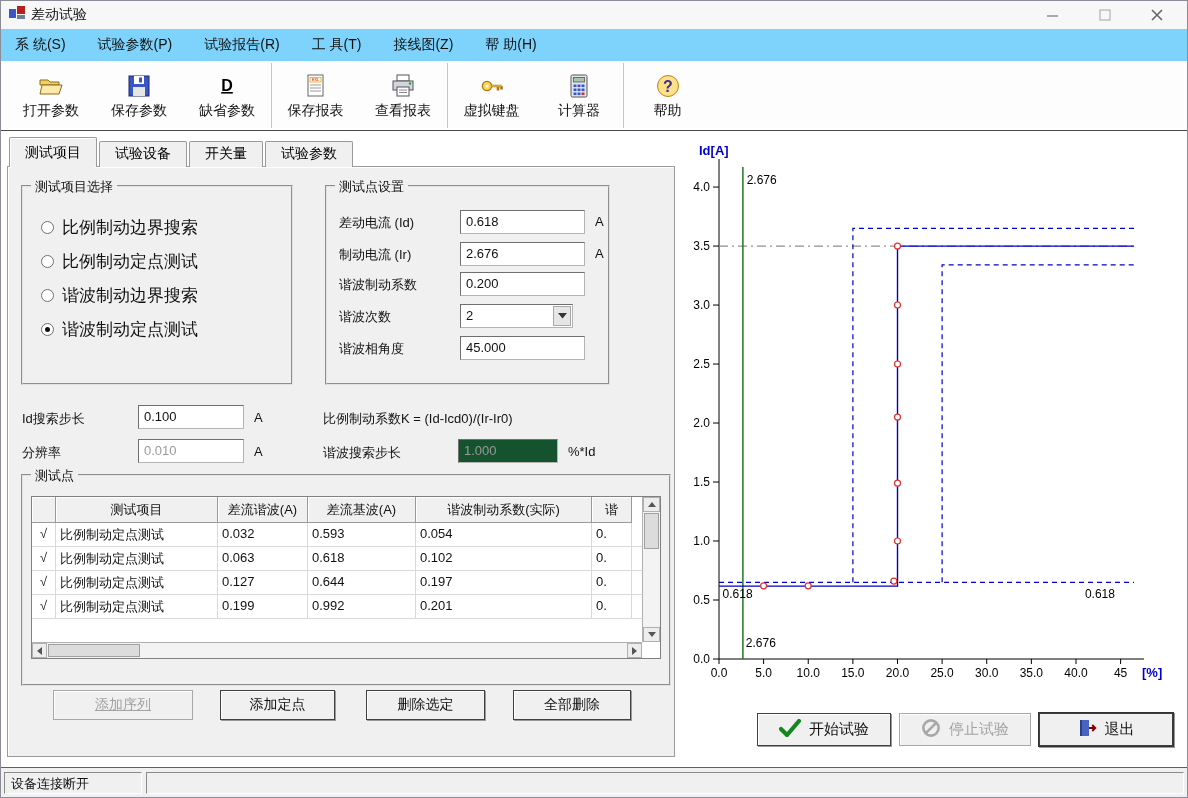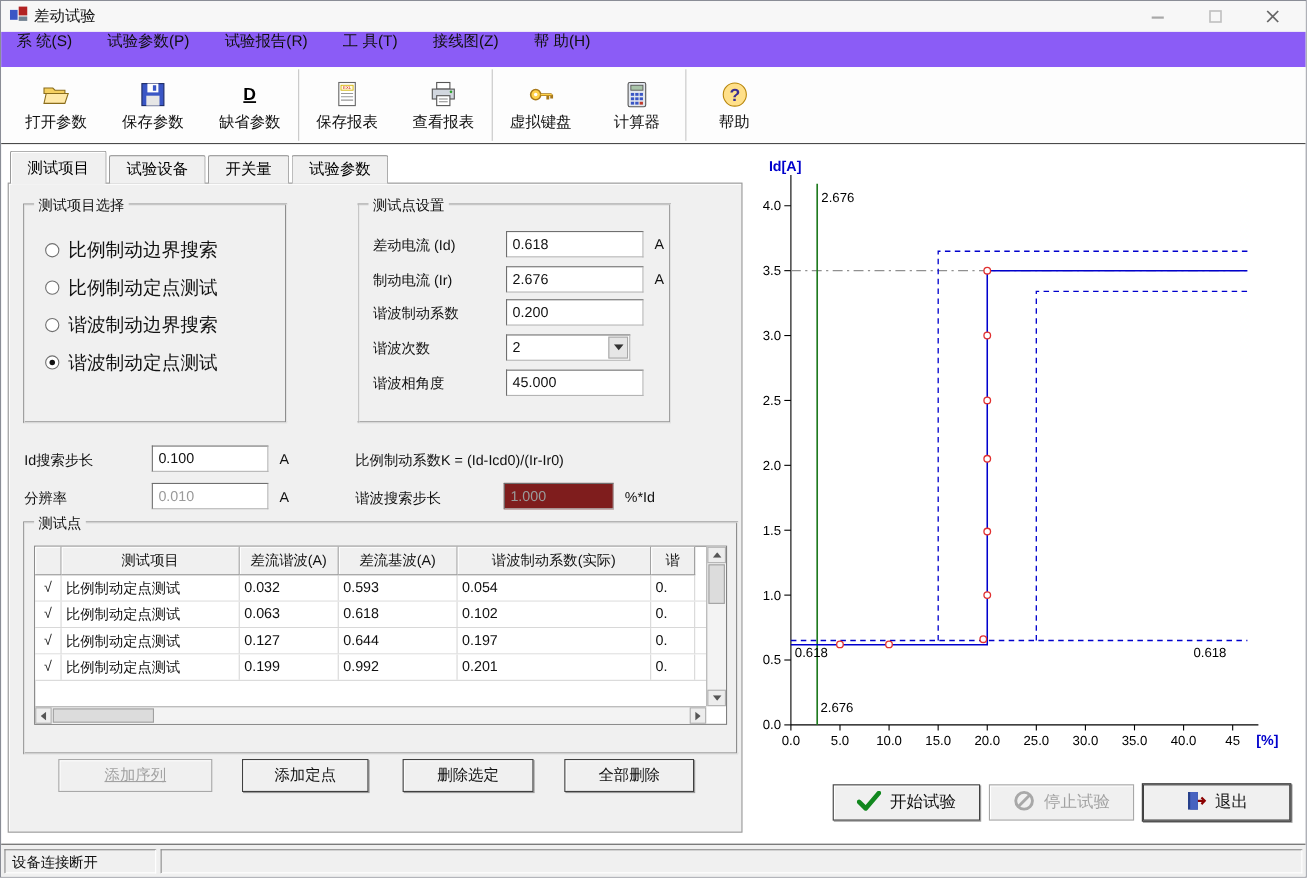--- a/index.html
+++ b/index.html
@@ -6,21 +6,21 @@
   html,body { background:#d8d8d8; }
   .window { position:relative; width:1188px; height:798px; background:#ffffff; border:1px solid #8a8d96; overflow:hidden; }
 
   
   .titlebar { position:absolute; top:0; left:0; right:0; height:28px; background:#f7f7f7; display:flex; align-items:center; padding-left:8px; }
   .title-text { font-size:14px; color:#111; margin-left:6px; }
   .win-controls { margin-left:auto; display:flex; align-items:center; gap:36px; padding-right:22px; }
   .wc { display:inline-flex; align-items:center; justify-content:center; width:16px; height:16px; cursor:default; }
 
   
-  .menubar { position:absolute; top:28px; left:0; right:0; height:32px; background:#8b5cf6; display:flex; gap:32px; padding-left:14px; }
+  .menubar { position:absolute; top:28px; left:0; right:0; height:32px; background:#7dd3fc; display:flex; align-items:center; gap:32px; padding-left:14px; }
   .menu-item { font-size:14px; color:#111; white-space:nowrap; }
 
   
   .toolbar { position:absolute; top:60px; left:0; right:0; height:70px; background:#fdfdfd; border-bottom:1px solid #4a4a4a; display:flex; align-items:stretch; padding:2px 6px; }
   .tbtn { width:88px; display:flex; flex-direction:column; align-items:center; justify-content:center; gap:2px; }
   .tbtn.group-start { border-left:1px solid #c6c6c6; }
   .tb-icon { height:28px; display:flex; align-items:center; justify-content:center; }
   .tb-label { font-size:14px; color:#111; white-space:nowrap; }
 
   
@@ -32,21 +32,21 @@
   
   .tabpage { position:absolute; left:6px; top:165px; width:668px; height:591px; background:#f0f0f0; border:1px solid #9a9a9a; box-shadow:inset 1px 1px 0 #fff; }
 
   .gb { position:absolute; border:2px groove #e2e2e2; }
   .gb-title { position:absolute; top:-9px; left:8px; background:#f0f0f0; padding:0 4px; font-size:13px; color:#111; white-space:nowrap; }
 
   .lbl { position:absolute; font-size:13px; color:#111; white-space:nowrap; }
 
   .tb { position:absolute; height:24px; background:#fff; border:1px solid #6f6f6f; border-right-color:#b4b4b4; border-bottom-color:#b4b4b4; font-size:13px; color:#111; padding:3px 5px; overflow:hidden; white-space:nowrap; }
   .tb.dim { color:#9a9a9a; }
-  .tb.flat { background:#7f1d1d; }
+  .tb.flat { background:#14532d; }
 
   .combo { padding-right:20px; }
   .combo-btn { position:absolute; top:1px; right:1px; bottom:1px; width:18px; background:#e6e6e6; border:1px solid #a8a8a8; display:flex; align-items:center; justify-content:center; }
 
   .radio-list { position:absolute; left:18px; top:30px; display:flex; flex-direction:column; gap:13px; }
   .radio-row { display:flex; align-items:center; gap:8px; height:21px; }
   .radio { width:13px; height:13px; border-radius:50%; background:#fff; border:1px solid #707070; position:relative; flex:0 0 13px; }
   .radio.selected::after { content:""; position:absolute; left:3px; top:3px; width:5px; height:5px; border-radius:50%; background:#111; }
   .radio-label { font-size:17px; color:#111; white-space:nowrap; }
 
@@ -243,21 +243,21 @@
 
       <div class="tab">试验设备</div>
 
       <div class="tab">开关量</div>
 
       <div class="tab">试验参数</div>
     </div>
 
   <div class="tabpage">
 
-    <div class="gb" style="left:13px;top:18px;width:240px;height:200px;">
+    <div class="gb" style="left:13px;top:18px;width:272px;height:200px;">
       <span class="gb-title">测试项目选择</span>
       <div class="radio-list">
 
           <div class="radio-row">
             <span class="radio"></span>
             <span class="radio-label">比例制动边界搜索</span>
           </div>
 
           <div class="radio-row">
             <span class="radio"></span>

